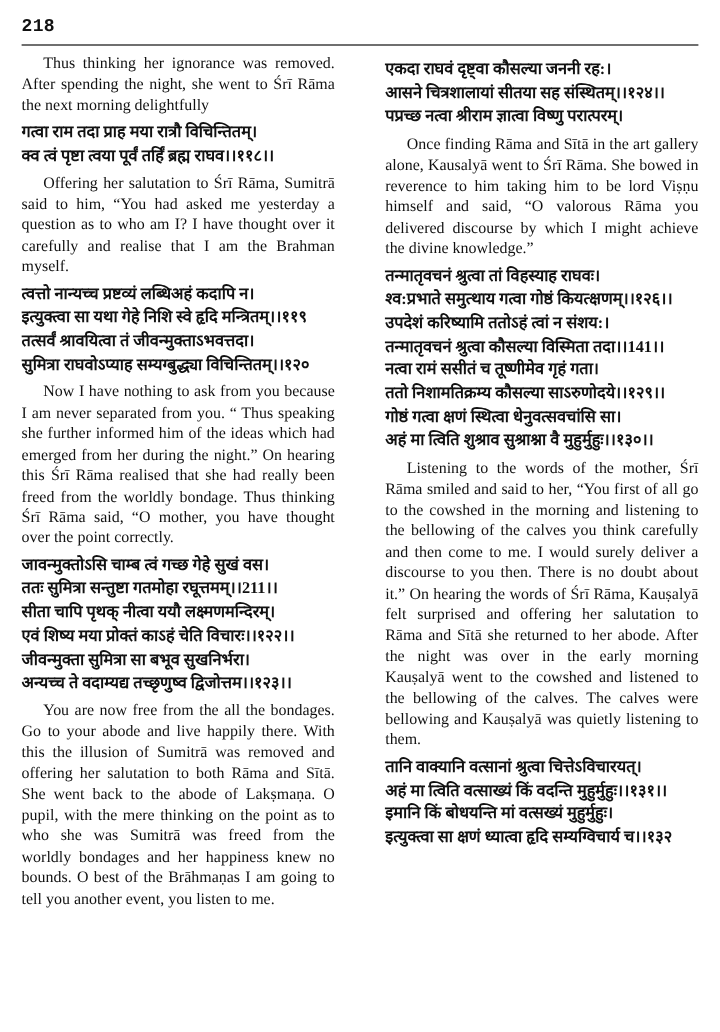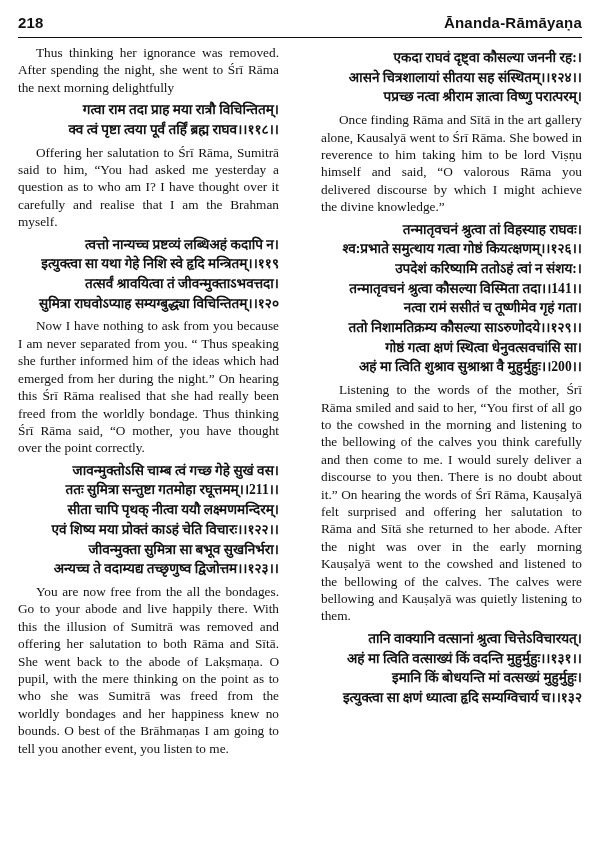--- a/index.html
+++ b/index.html
@@ -18,21 +18,21 @@
     position: relative;
     width: 600px;
     height: 860px;
     box-sizing: border-box;
     padding: 14px 18px 10px 18px;
   }
   .header {
     display: flex;
     justify-content: space-between;
     align-items: center;
-    font-family: Liberation Sans, sans-serif;
+    font-family: Liberation Mono, monospace;
     margin-bottom: 6px;
   }
   .folio {
     font-size: 15px;
     font-weight: bold;
     letter-spacing: 0.2px;
   }
   .running-title {
     font-size: 15px;
     font-weight: bold;
@@ -69,34 +69,33 @@
   }
   p.eng {
     text-indent: 18px;
   }
   .verse {
     font-family: "Liberation Serif", serif;
     font-size: 13.6px;
     line-height: 1.45;
     font-weight: bold;
     margin: 4px 0 4px 0;
-    text-align: right;
+    text-align: left;
   }
   .verse div {
     white-space: nowrap;
   }
 </style>
 </head>
 <body>
 
 <div class="page">
 
   <div class="header">
     <div class="folio">218</div>
-    <div class="running-title">Ānanda-Rāmāyaṇa</div>
   </div>
   <hr class="rule">
 
   <div class="columns">
 
     <div class="col col-left">
 
       <p class="eng">Thus thinking her ignorance was removed. After spending the night, she went to Śrī Rāma the next morning delightfully</p>
 
       <div class="verse">
@@ -139,21 +138,21 @@
       <p class="eng">Once finding Rāma and Sītā in the art gallery alone, Kausalyā went to Śrī Rāma. She bowed in reverence to him taking him to be lord Viṣṇu himself and said, “O valorous Rāma you delivered discourse by which I might achieve the divine knowledge.”</p>
 
       <div class="verse">
         <div>तन्मातृवचनं श्रुत्वा तां विहस्याह राघवः।</div>
         <div>श्व:प्रभाते समुत्थाय गत्वा गोष्ठं कियत्क्षणम्।।१२६।।</div>
         <div>उपदेशं करिष्यामि ततोऽहं त्वां न संशय:।</div>
         <div>तन्मातृवचनं श्रुत्वा कौसल्या विस्मिता तदा।।141।।</div>
         <div>नत्वा रामं ससीतं च तूष्णीमेव गृहं गता।</div>
         <div>ततो निशामतिक्रम्य कौसल्या साऽरुणोदये।।१२९।।</div>
         <div>गोष्ठं गत्वा क्षणं स्थित्वा धेनुवत्सवचांसि सा।</div>
-        <div>अहं मा त्विति शुश्राव सुश्राश्ना वै मुहुर्मुहुः।।200।।</div>
+        <div>अहं मा त्विति शुश्राव सुश्राश्ना वै मुहुर्मुहुः।।१३०।।</div>
       </div>
 
       <p class="eng">Listening to the words of the mother, Śrī Rāma smiled and said to her, “You first of all go to the cowshed in the morning and listening to the bellowing of the calves you think carefully and then come to me. I would surely deliver a discourse to you then. There is no doubt about it.” On hearing the words of Śrī Rāma, Kauṣalyā felt surprised and offering her salutation to Rāma and Sītā she returned to her abode. After the night was over in the early morning Kauṣalyā went to the cowshed and listened to the bellowing of the calves. The calves were bellowing and Kauṣalyā was quietly listening to them.</p>
 
       <div class="verse">
         <div>तानि वाक्यानि वत्सानां श्रुत्वा चित्तेऽविचारयत्।</div>
         <div>अहं मा त्विति वत्साख्यं किं वदन्ति मुहुर्मुहुः।।१३१।।</div>
         <div>इमानि किं बोधयन्ति मां वत्सख्यं मुहुर्मुहुः।</div>
         <div>इत्युक्त्वा सा क्षणं ध्यात्वा हृदि सम्यग्विचार्य च।।१३२</div>
       </div>

